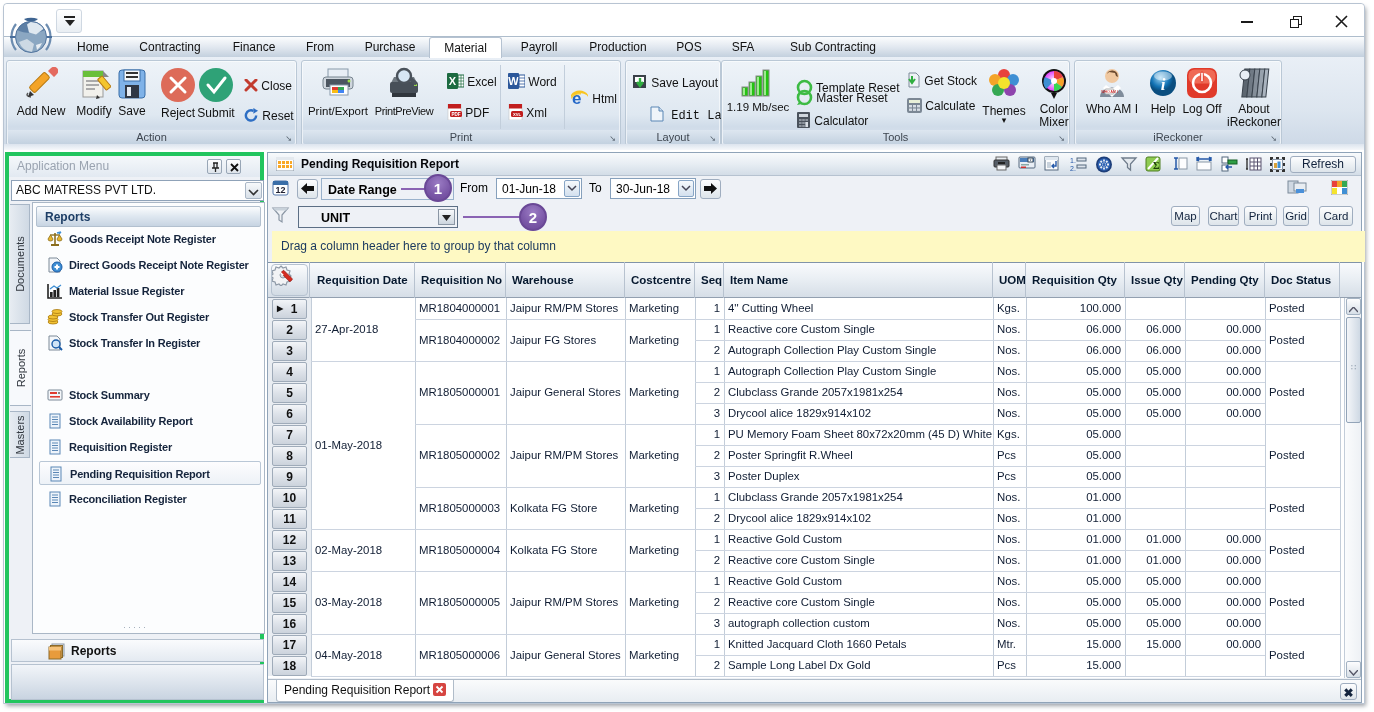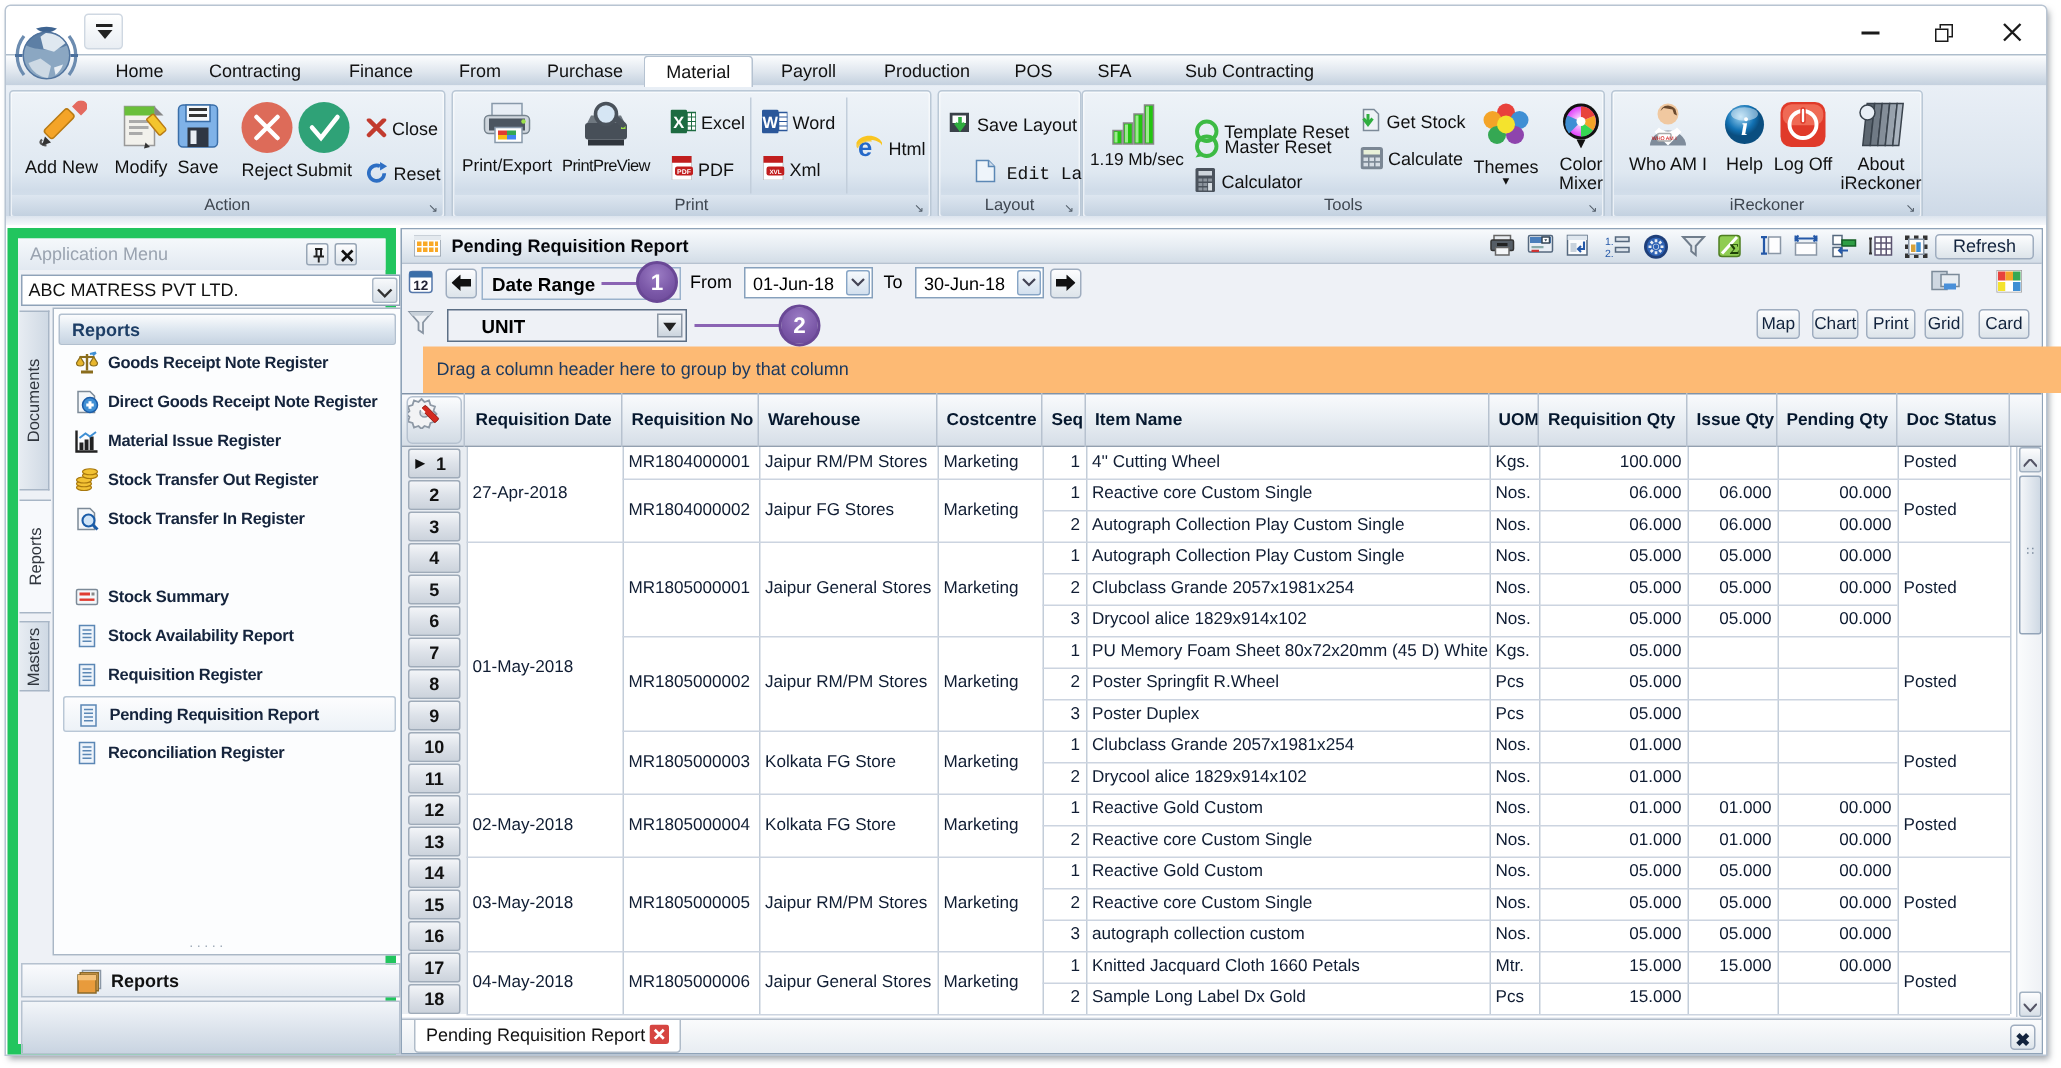--- a/index.html
+++ b/index.html
@@ -15,41 +15,41 @@
 .rtab.sel { background:#fff; border:1px solid #b5c2d1; border-bottom:none; border-radius:3px 3px 0 0; z-index:2; line-height:20px; }
 
 #ribbon { position:absolute; left:0; top:53px; width:100%; height:91px; background:linear-gradient(#e9eff6,#dce5ef 60%,#ccd8e6); }
 .rgroup { position:absolute; top:3px; height:86px; border:1px solid #bac8d6; border-radius:3px; background:linear-gradient(#eef3f8,#dfe8f1 64%,#d0dce9 78%,#dae3ee); box-shadow:inset 0 0 0 1px rgba(255,255,255,.55); }
 .rglabel { position:absolute; left:1px; right:1px; bottom:1px; height:14px; font-size:11px; color:#3e4650; text-align:center; line-height:14px; background:linear-gradient(#dde6f0,#c3d1e0); border-radius:0 0 2px 2px; }
 .rglabel .gexp { position:absolute; right:3px; top:2px; font-size:8px; color:#55606c; }
 .bigbtn { position:absolute; top:6px; width:64px; text-align:center; font-size:12px; color:#111; line-height:13px; }
 .bigbtn .ic { display:block; margin:0 auto 4px; }
 .smallbtn { position:absolute; font-size:12px; color:#111; white-space:nowrap; height:17px; line-height:17px; }
 
-#lpanel { position:absolute; left:1px; top:148px; width:259px; height:551px; background:#eef1f6; border:7px solid #22c55e; }
+#lpanel { position:absolute; left:1px; top:148px; width:259px; height:551px; background:#eef1f6; border:4px solid #22c55e; }
 #lphead { position:absolute; left:0; top:0; width:100%; height:21px; background:linear-gradient(#f5f8fb,#e2e9f1); color:#9aa3b0; font-size:12px; line-height:21px; padding-left:8px; }
 #lpcombo { position:absolute; left:2px; top:24px; width:253px; height:21px; background:#fff; border:1px solid #8fa2b8; font-size:12px; line-height:19px; padding-left:4px; color:#111; }
 .vtab { position:absolute; left:1px; width:20px; background:linear-gradient(90deg,#e7ecf2,#cfd9e4); border:1px solid #a8b6c6; border-left:none; border-radius:0 0 0 0; }
 .vtab span { position:absolute; left:50%; top:50%; transform:translate(-50%,-50%) rotate(-90deg); white-space:nowrap; font-size:11px; color:#30363e; }
 .vtab.sel { background:#f7f9fc; border-right:none; width:21px; }
 #navbox { position:absolute; left:23px; top:46px; width:233px; height:432px; background:#fcfdfe; border:1px solid #aab7c6; }
 #navhead { position:absolute; left:3px; top:3px; right:3px; height:21px; background:linear-gradient(#fbfcfd,#dee7f0 50%,#c7d4e2); border:1px solid #b2c0cf; color:#1d3e66; font-weight:bold; font-size:12px; line-height:20px; padding-left:8px; border-radius:2px; }
 .nitem { position:absolute; left:6px; width:222px; height:24px; font-size:12px; color:#15243c; line-height:24px; }
 .nitem .nic { position:absolute; left:8px; top:4px; width:16px; height:16px; }
 .nitem .ntxt { position:absolute; left:30px; top:0; font-weight:bold; font-size:11px; letter-spacing:-0.2px; white-space:nowrap; }
 .nitem.sel { background:linear-gradient(#fdfdfe,#edf2f7); border:1px solid #b9c7d6; border-radius:2px; }
 #navbottom { position:absolute; left:2px; top:483px; width:253px; height:23px; background:linear-gradient(#fafbfd,#e4eaf1); border:1px solid #b6c2d0; font-size:12px; font-weight:bold; color:#111; line-height:22px; }
 #navfill { position:absolute; left:2px; top:508px; width:253px; height:36px; background:linear-gradient(#f2f5f9,#c9d4e1); border:1px solid #b6c2d0; }
 
 #main { position:absolute; left:263px; top:148px; width:1095px; height:551px; background:#eef1f6; border:1px solid #8fa3b8; }
 #mtitle { position:absolute; left:0; top:0; width:100%; height:23px; background:linear-gradient(#f8fafc,#e7edf3 50%,#d3dde7); border-bottom:1px solid #b6c2d0; }
 #mtitle .t { position:absolute; left:33px; top:4px; font-weight:bold; font-size:12px; color:#05060a; }
 #daterow { position:absolute; left:0; top:23px; width:100%; height:26px; background:#eef1f6; }
 #unitrow { position:absolute; left:0; top:49px; width:100%; height:29px; background:#eef1f6; }
-#dragrow { position:absolute; left:14px; top:78px; width:100%; height:31px; background:#fdba74; font-size:12px; color:#1c3a60; line-height:31px; padding-left:9px; }
+#dragrow { position:absolute; left:4px; top:78px; width:100%; height:31px; background:#fef9c3; font-size:12px; color:#1c3a60; line-height:31px; padding-left:9px; }
 
 #grid { position:absolute; left:0; top:109px; width:1093px; height:416px; background:#fff; overflow:hidden; }
 .gh { position:absolute; top:0; height:36px; border-right:1px solid #b7c2cf; color:#06182e; font-weight:bold; font-size:11.5px; line-height:36px; padding-left:6px; white-space:nowrap; overflow:hidden; }
 .cell { position:absolute; font-size:11.4px; color:#101d33; line-height:21px; padding:0 4px; white-space:nowrap; overflow:hidden; }
 .num { text-align:right; }
 .vline { position:absolute; top:36px; width:1px; background:#c3cdd9; }
 .hline { position:absolute; height:1px; background:#ccd4e0; }
 .rowhdr { position:absolute; left:4px; width:35px; height:20px; background:linear-gradient(#f3f5f8,#dde2e9 50%,#ccd3dc); border:1px solid #9fabb9; border-radius:2px; font-size:12px; font-weight:bold; color:#111; text-align:center; line-height:18px; }
 
 #btabbar { position:absolute; left:0; top:526px; width:100%; height:23px; background:linear-gradient(#fafbfc,#e8edf2); border-top:1px solid #b0bcc9; }

